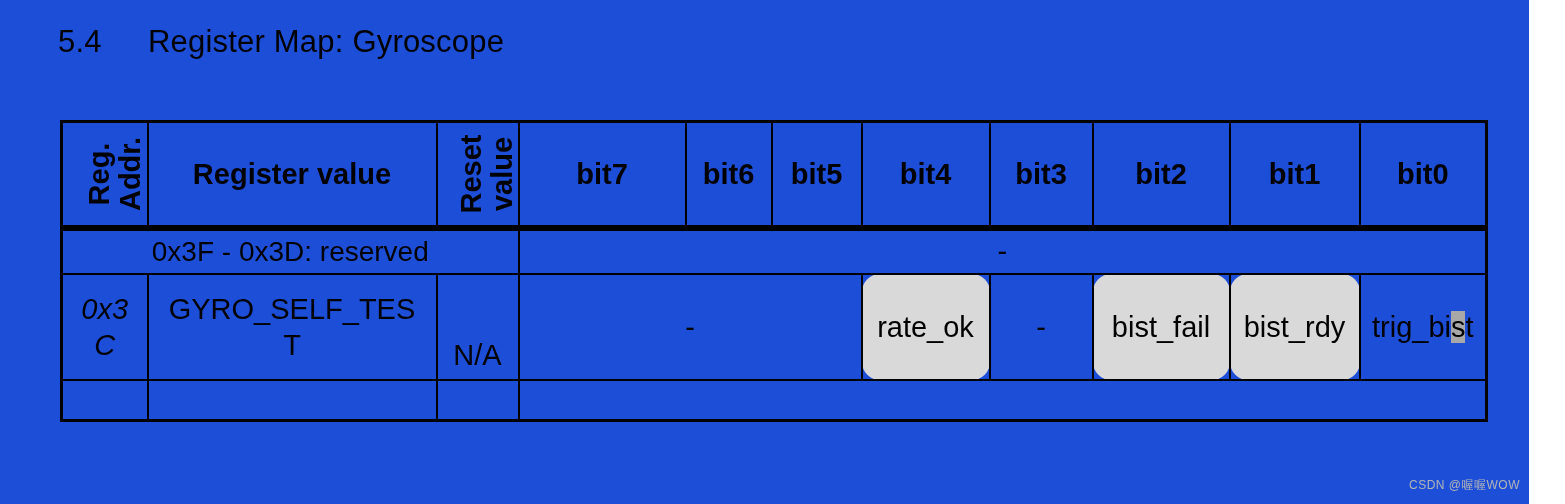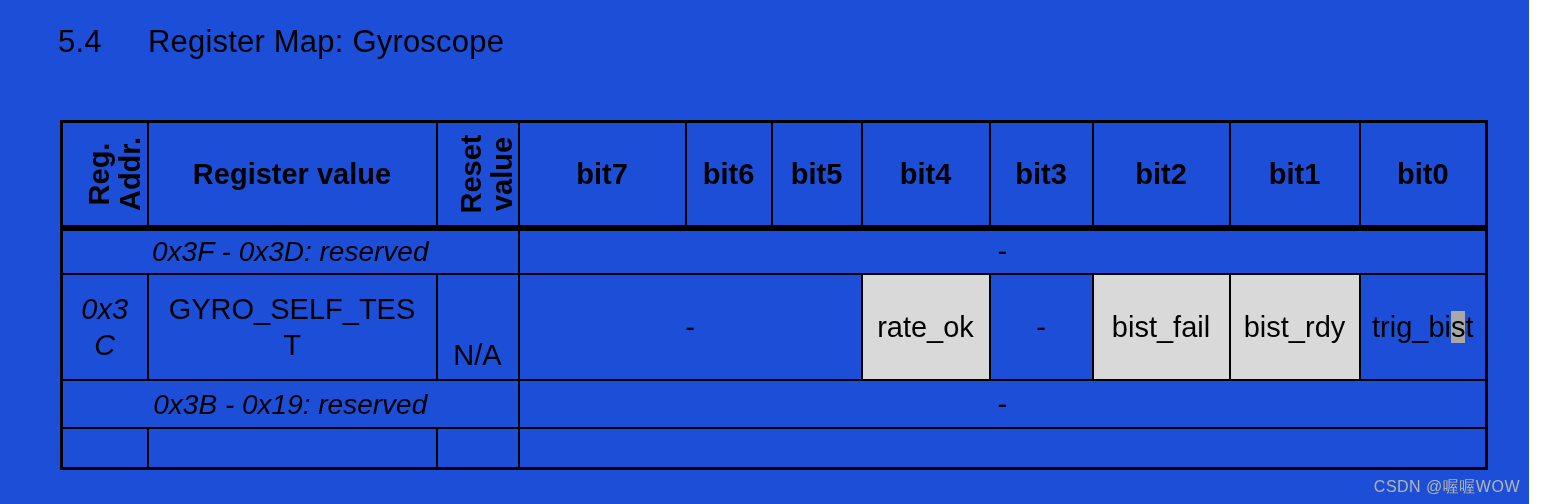--- a/index.html
+++ b/index.html
@@ -49,28 +49,28 @@
     transform:translate(-50%,-50%) rotate(-90deg);
     font-weight:bold; font-size:29px; line-height:1.06;
     text-align:center; white-space:normal;
   }
 
   td.cell-addr  { padding:13px 12px; word-break:break-all;font-style:italic; }
   td.cell-name  { padding:16px 14px; word-break:break-all; }
   td.cell-reset { padding:8px 10px; word-break:break-all; }
   td.vbottom    { vertical-align:bottom; padding-bottom:6px; }
 
-  td.res-label { font-style:italic; font-size:28px; }
-  td.shade { background:#d9d9d9; }
+  td.res-label { font-size:28px; }
+  td.shade { background:#d9d9d9;border-radius:18px; }
   .hl { background:#a8a8a8; }
 
   
   .watermark {
     position:absolute; right:9px; top:477px;
-    font-size:16px; color:#b5b5b5;
+    font-size:12px; color:#b5b5b5;
     letter-spacing:0.5px; white-space:nowrap;
   }
 </style>
 </head>
 <body>
 
 <div id="screen">
 
   <div class="section-title">
     <span class="num">5.4</span><span>Register Map: Gyroscope</span>
@@ -120,24 +120,20 @@
       <td class="cell-name">GYRO_SELF_TEST</td>
       <td class="cell-reset vbottom">N/A</td>
       <td colspan="3">-</td>
       <td class="shade">rate_ok</td>
       <td>-</td>
       <td class="shade">bist_fail</td>
       <td class="shade">bist_rdy</td>
       <td><span>trig_bi</span><span class="hl">s</span><span>t</span></td>
     </tr>
 
-    <tr class="r-res2">
-      <td colspan="3" class="res-label">0x3B - 0x19: reserved</td>
-      <td colspan="8">-</td>
-    </tr>
 
 
     <tr class="r-next">
       <td class="cell-addr"></td>
       <td class="cell-name"></td>
       <td class="cell-reset"></td>
       <td colspan="8"></td>
     </tr>
   </tbody>
     </table>

